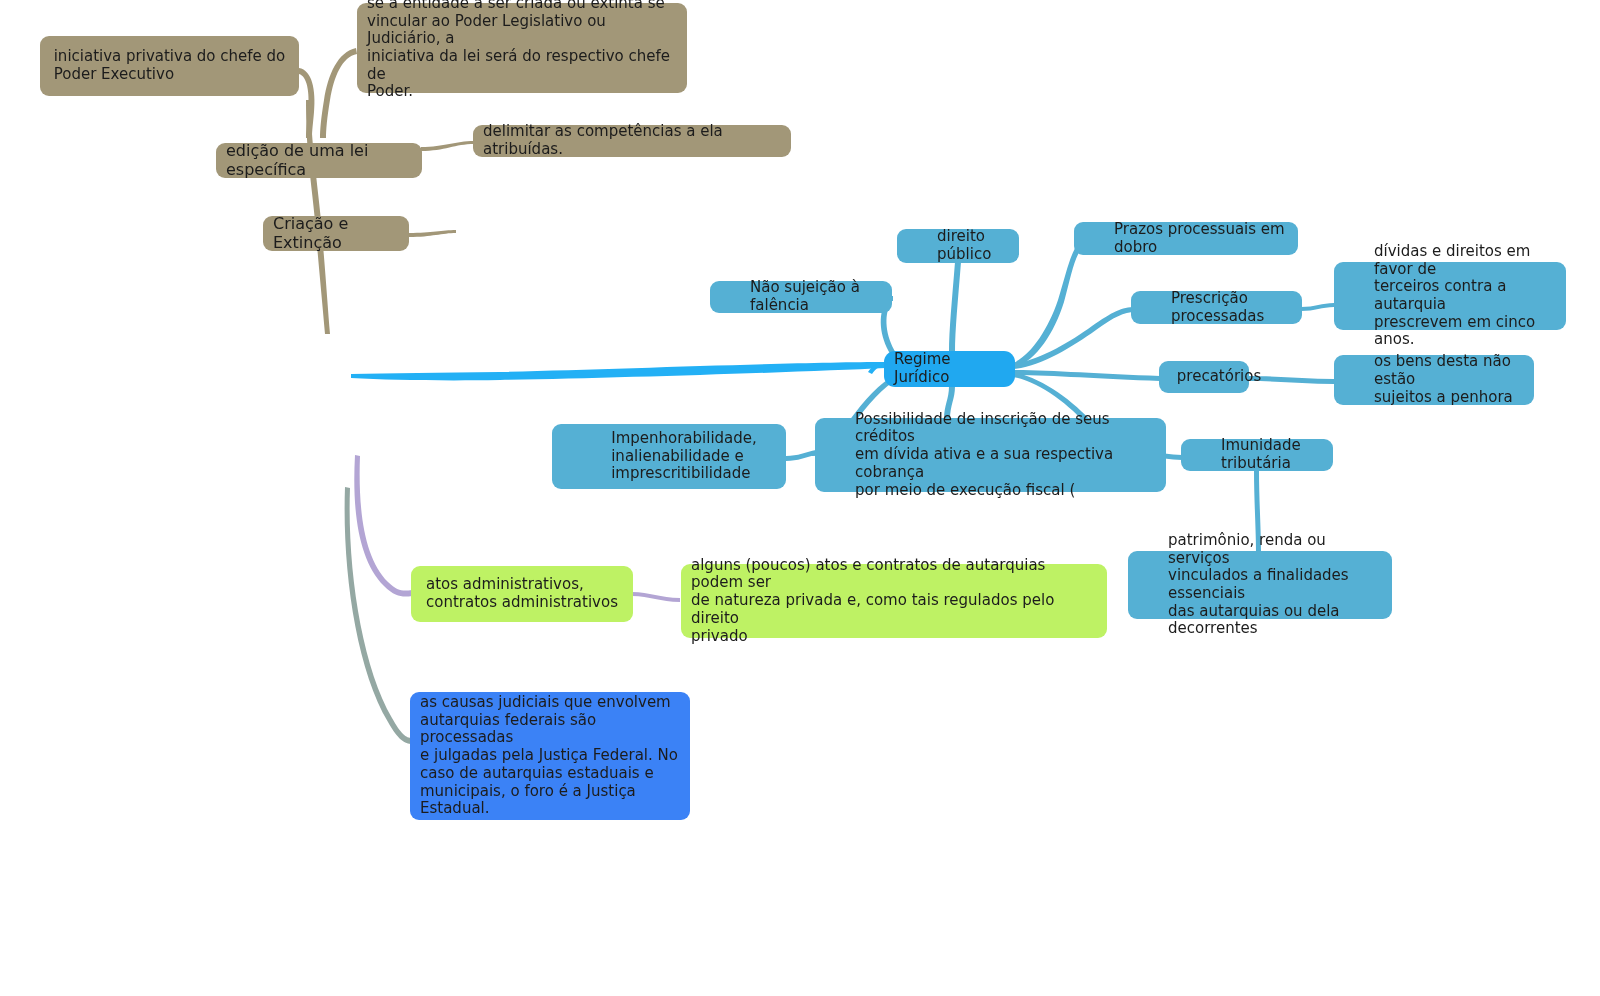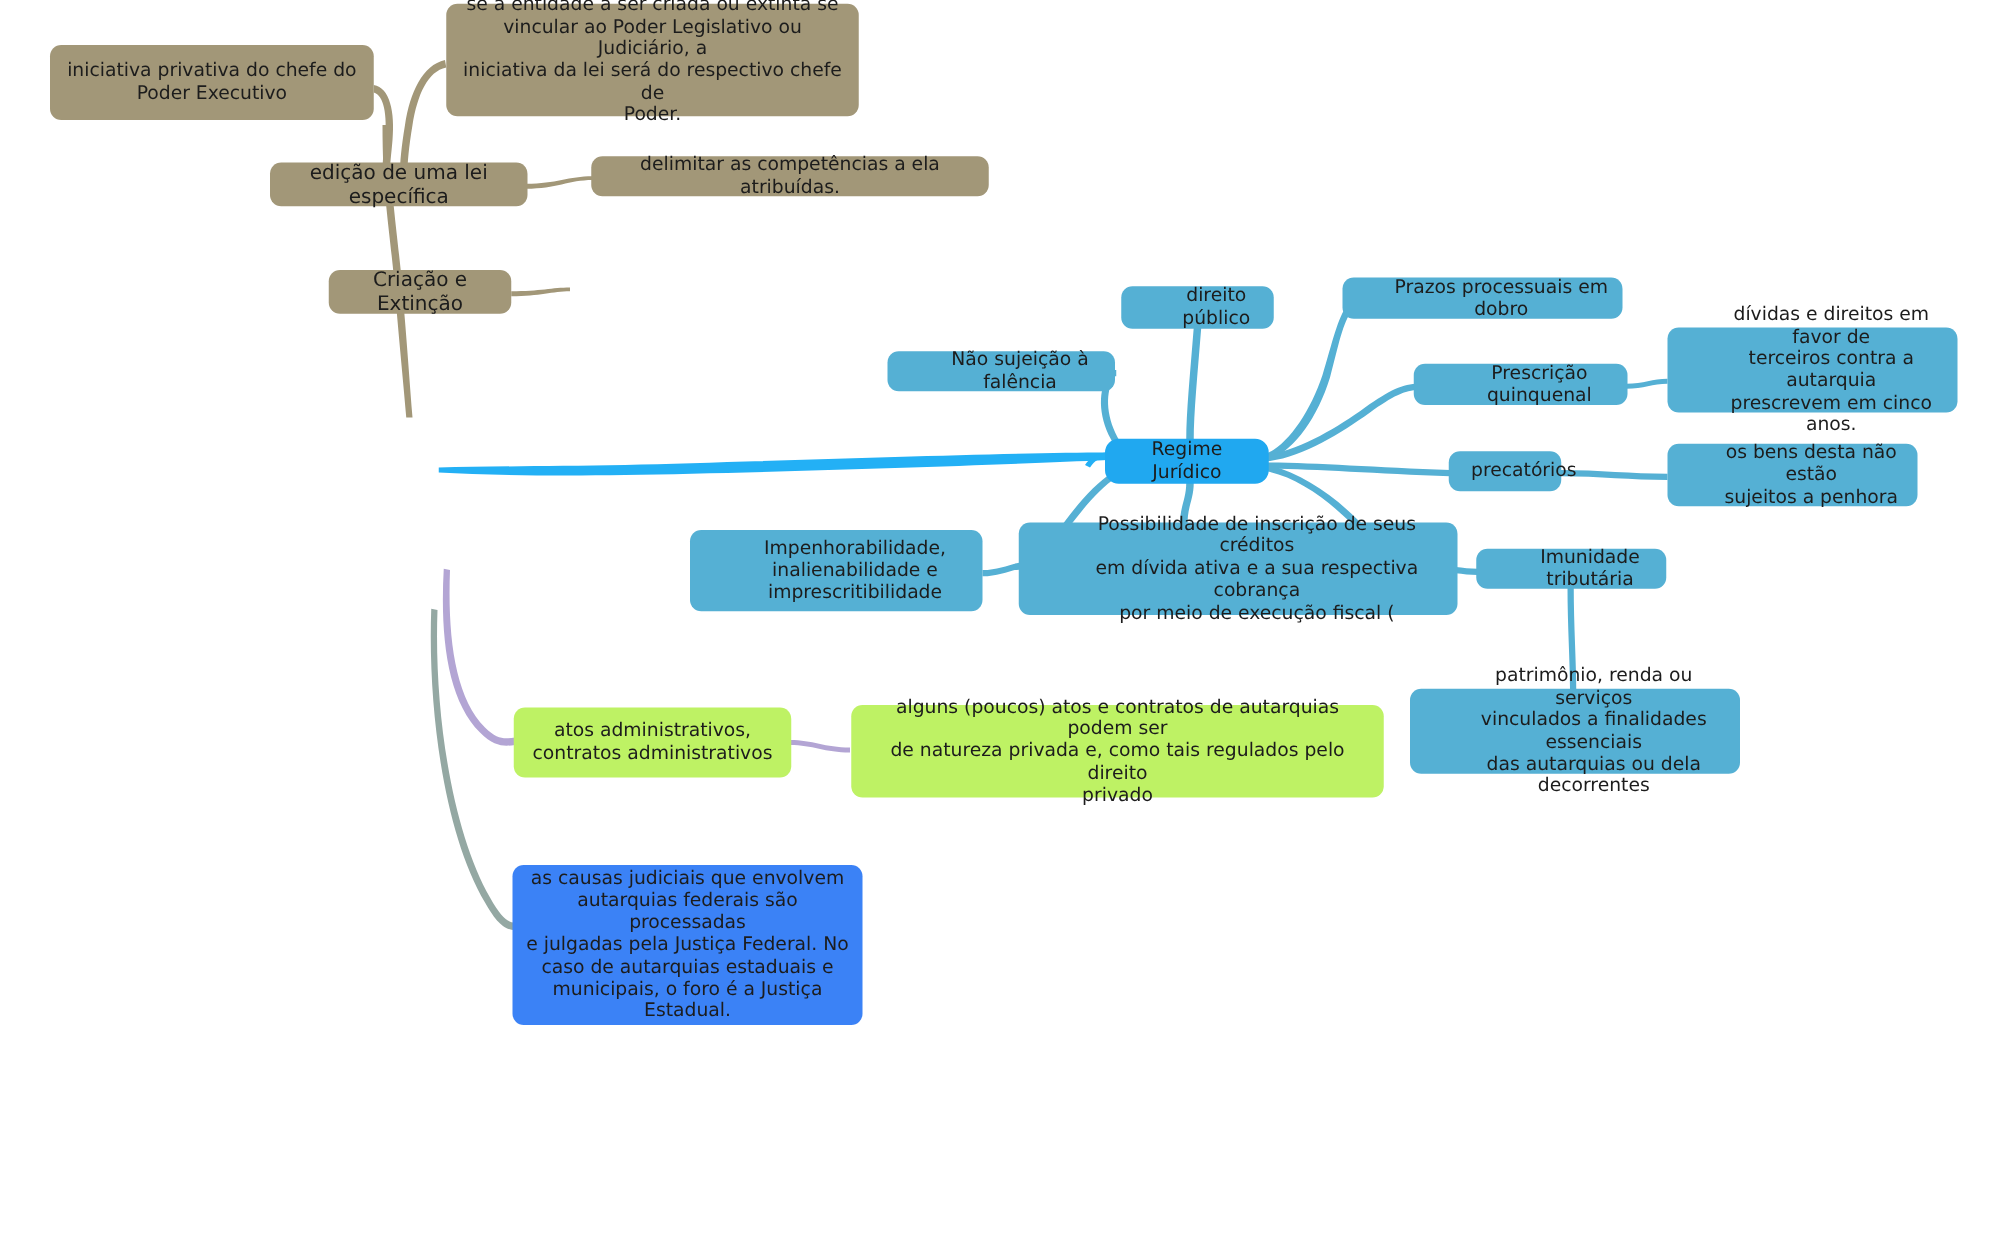--- a/index.html
+++ b/index.html
@@ -25,21 +25,21 @@
     width: 1600px;
     height: 996px;
     pointer-events: none;
   }
   .node {
     position: absolute;
     box-sizing: border-box;
     display: flex;
     align-items: center;
     justify-content: center;
-    text-align: center;
+    text-align: left;
     color: #1c1c1c;
     line-height: 1.18;
     border-radius: 9px;
     padding: 4px 10px;
     white-space: pre-line;
     z-index: 5;
   }
   .node.tan   { background: #a29778; }
   .node.blue  { background: #55b0d4; padding-left: 40px; }
   .node.cyan  { background: #20a8f0; border-radius: 11px; }
@@ -115,34 +115,34 @@
   </svg>
 
   <div class="node tan fs15" style="left:40px; top:36px; width:259px; height:60px;">iniciativa privativa do chefe do
 Poder Executivo</div>
 
   <div class="node tan fs15" style="left:357px; top:3px; width:330px; height:90px;">se a entidade a ser criada ou extinta se
 vincular ao Poder Legislativo ou Judiciário, a
 iniciativa da lei será do respectivo chefe de
 Poder.</div>
 
-  <div class="node tan fs16" style="left:216px; top:130px; width:206px; height:35px;">edição de uma lei específica</div>
+  <div class="node tan fs16" style="left:216px; top:143px; width:206px; height:35px;">edição de uma lei específica</div>
 
   <div class="node tan fs15" style="left:473px; top:125px; width:318px; height:32px;">delimitar as competências a ela atribuídas.</div>
 
   <div class="node tan fs16" style="left:263px; top:216px; width:146px; height:35px;">Criação e Extinção</div>
 
 
   <div class="node blue fs15" style="left:897px; top:229px; width:122px; height:34px;">direito público</div>
 
   <div class="node blue fs15" style="left:710px; top:281px; width:182px; height:32px;">Não sujeição à falência</div>
 
   <div class="node blue fs15" style="left:1074px; top:222px; width:224px; height:33px;">Prazos processuais em dobro</div>
 
-  <div class="node blue fs15" style="left:1131px; top:291px; width:171px; height:33px;">Prescrição quinquenal</div>
+  <div class="node blue fs15" style="left:1131px; top:291px; width:171px; height:33px;">Prescrição processadas</div>
 
   <div class="node blue fs15" style="left:1334px; top:262px; width:232px; height:68px;">dívidas e direitos em favor de
 terceiros contra a autarquia
 prescrevem em cinco anos.</div>
 
   <div class="node blue fs15" style="left:1159px; top:361px; width:90px; height:32px;">precatórios</div>
 
   <div class="node blue fs15" style="left:1334px; top:355px; width:200px; height:50px;">os bens desta não estão
 sujeitos a penhora</div>
 

